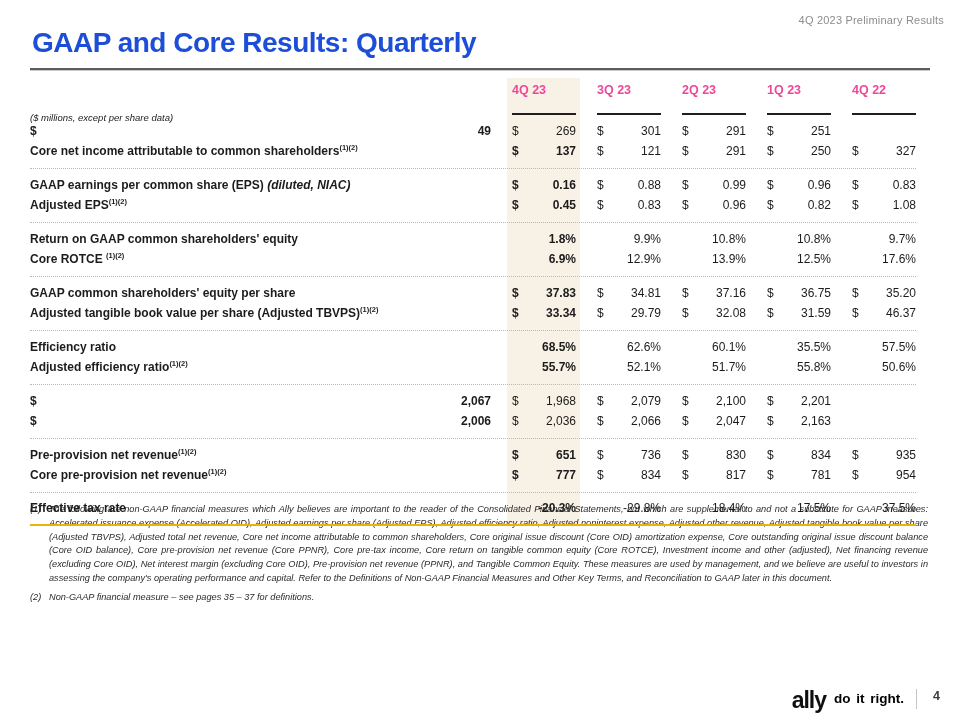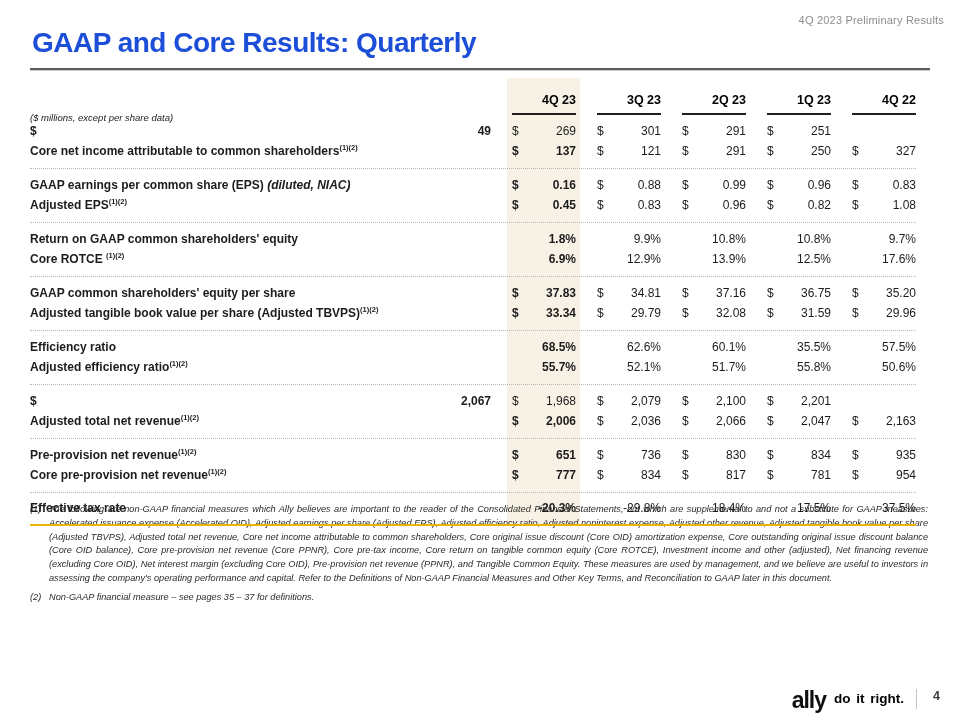--- a/index.html
+++ b/index.html
@@ -26,22 +26,22 @@
   }
   .thead,.trow{
     display:grid;grid-template-columns:461px 64px 64px 64px 64px 64px;column-gap:21px;
     position:relative;z-index:1;
   }
   .thead{height:37px;align-items:end;}
   .unit-note{
     font-size:9.5px;font-style:italic;color:#222;position:relative;top:8px;align-self:end;
   }
   .qhead{
-    text-align:right;font-weight:bold;font-size:12.5px;color:#000000;
-    border-bottom:2px solid #1f1f1f;padding-bottom:6px;
+    text-align:left;font-weight:bold;font-size:12.5px;color:#ec4899;
+    border-bottom:2px solid #1f1f1f;padding-bottom:16px;
   }
   .tbody{position:relative;z-index:1;}
   .group{padding:6px 0 7px;border-bottom:1px dotted #b9b9b9;}
   .group.final{border-bottom:2px solid #eab308;padding:5px 0 6px;}
   .trow{height:20px;align-items:center;}
   .rlabel{font-weight:bold;font-size:12px;white-space:nowrap;}
   .rlabel .it{font-style:italic;}
   .rlabel sup{font-size:7.5px;line-height:0;}
   .cell{display:flex;font-size:12px;align-items:center;}
   .cell .val{margin-left:auto;}
@@ -248,21 +248,21 @@
           <div class="cell">
             <span class="dollar">$</span>
             <span class="val">32.08</span>
           </div>
           <div class="cell">
             <span class="dollar">$</span>
             <span class="val">31.59</span>
           </div>
           <div class="cell">
             <span class="dollar">$</span>
-            <span class="val">29.96</span>
+            <span class="val">46.37</span>
           </div>
         </div>
       </div>
       <div class="group">
         <div class="trow">
           <div class="rlabel">Efficiency ratio</div>
           <div class="cell hl">
             <span class="val">68.5%</span>
           </div>
           <div class="cell">
@@ -314,21 +314,20 @@
           <div class="cell">
             <span class="dollar">$</span>
             <span class="val">2,100</span>
           </div>
           <div class="cell">
             <span class="dollar">$</span>
             <span class="val">2,201</span>
           </div>
         </div>
         <div class="trow">
-          <div class="rlabel">Adjusted total net revenue<sup>(1)(2)</sup></div>
           <div class="cell hl">
             <span class="dollar">$</span>
             <span class="val">2,006</span>
           </div>
           <div class="cell">
             <span class="dollar">$</span>
             <span class="val">2,036</span>
           </div>
           <div class="cell">
             <span class="dollar">$</span>

